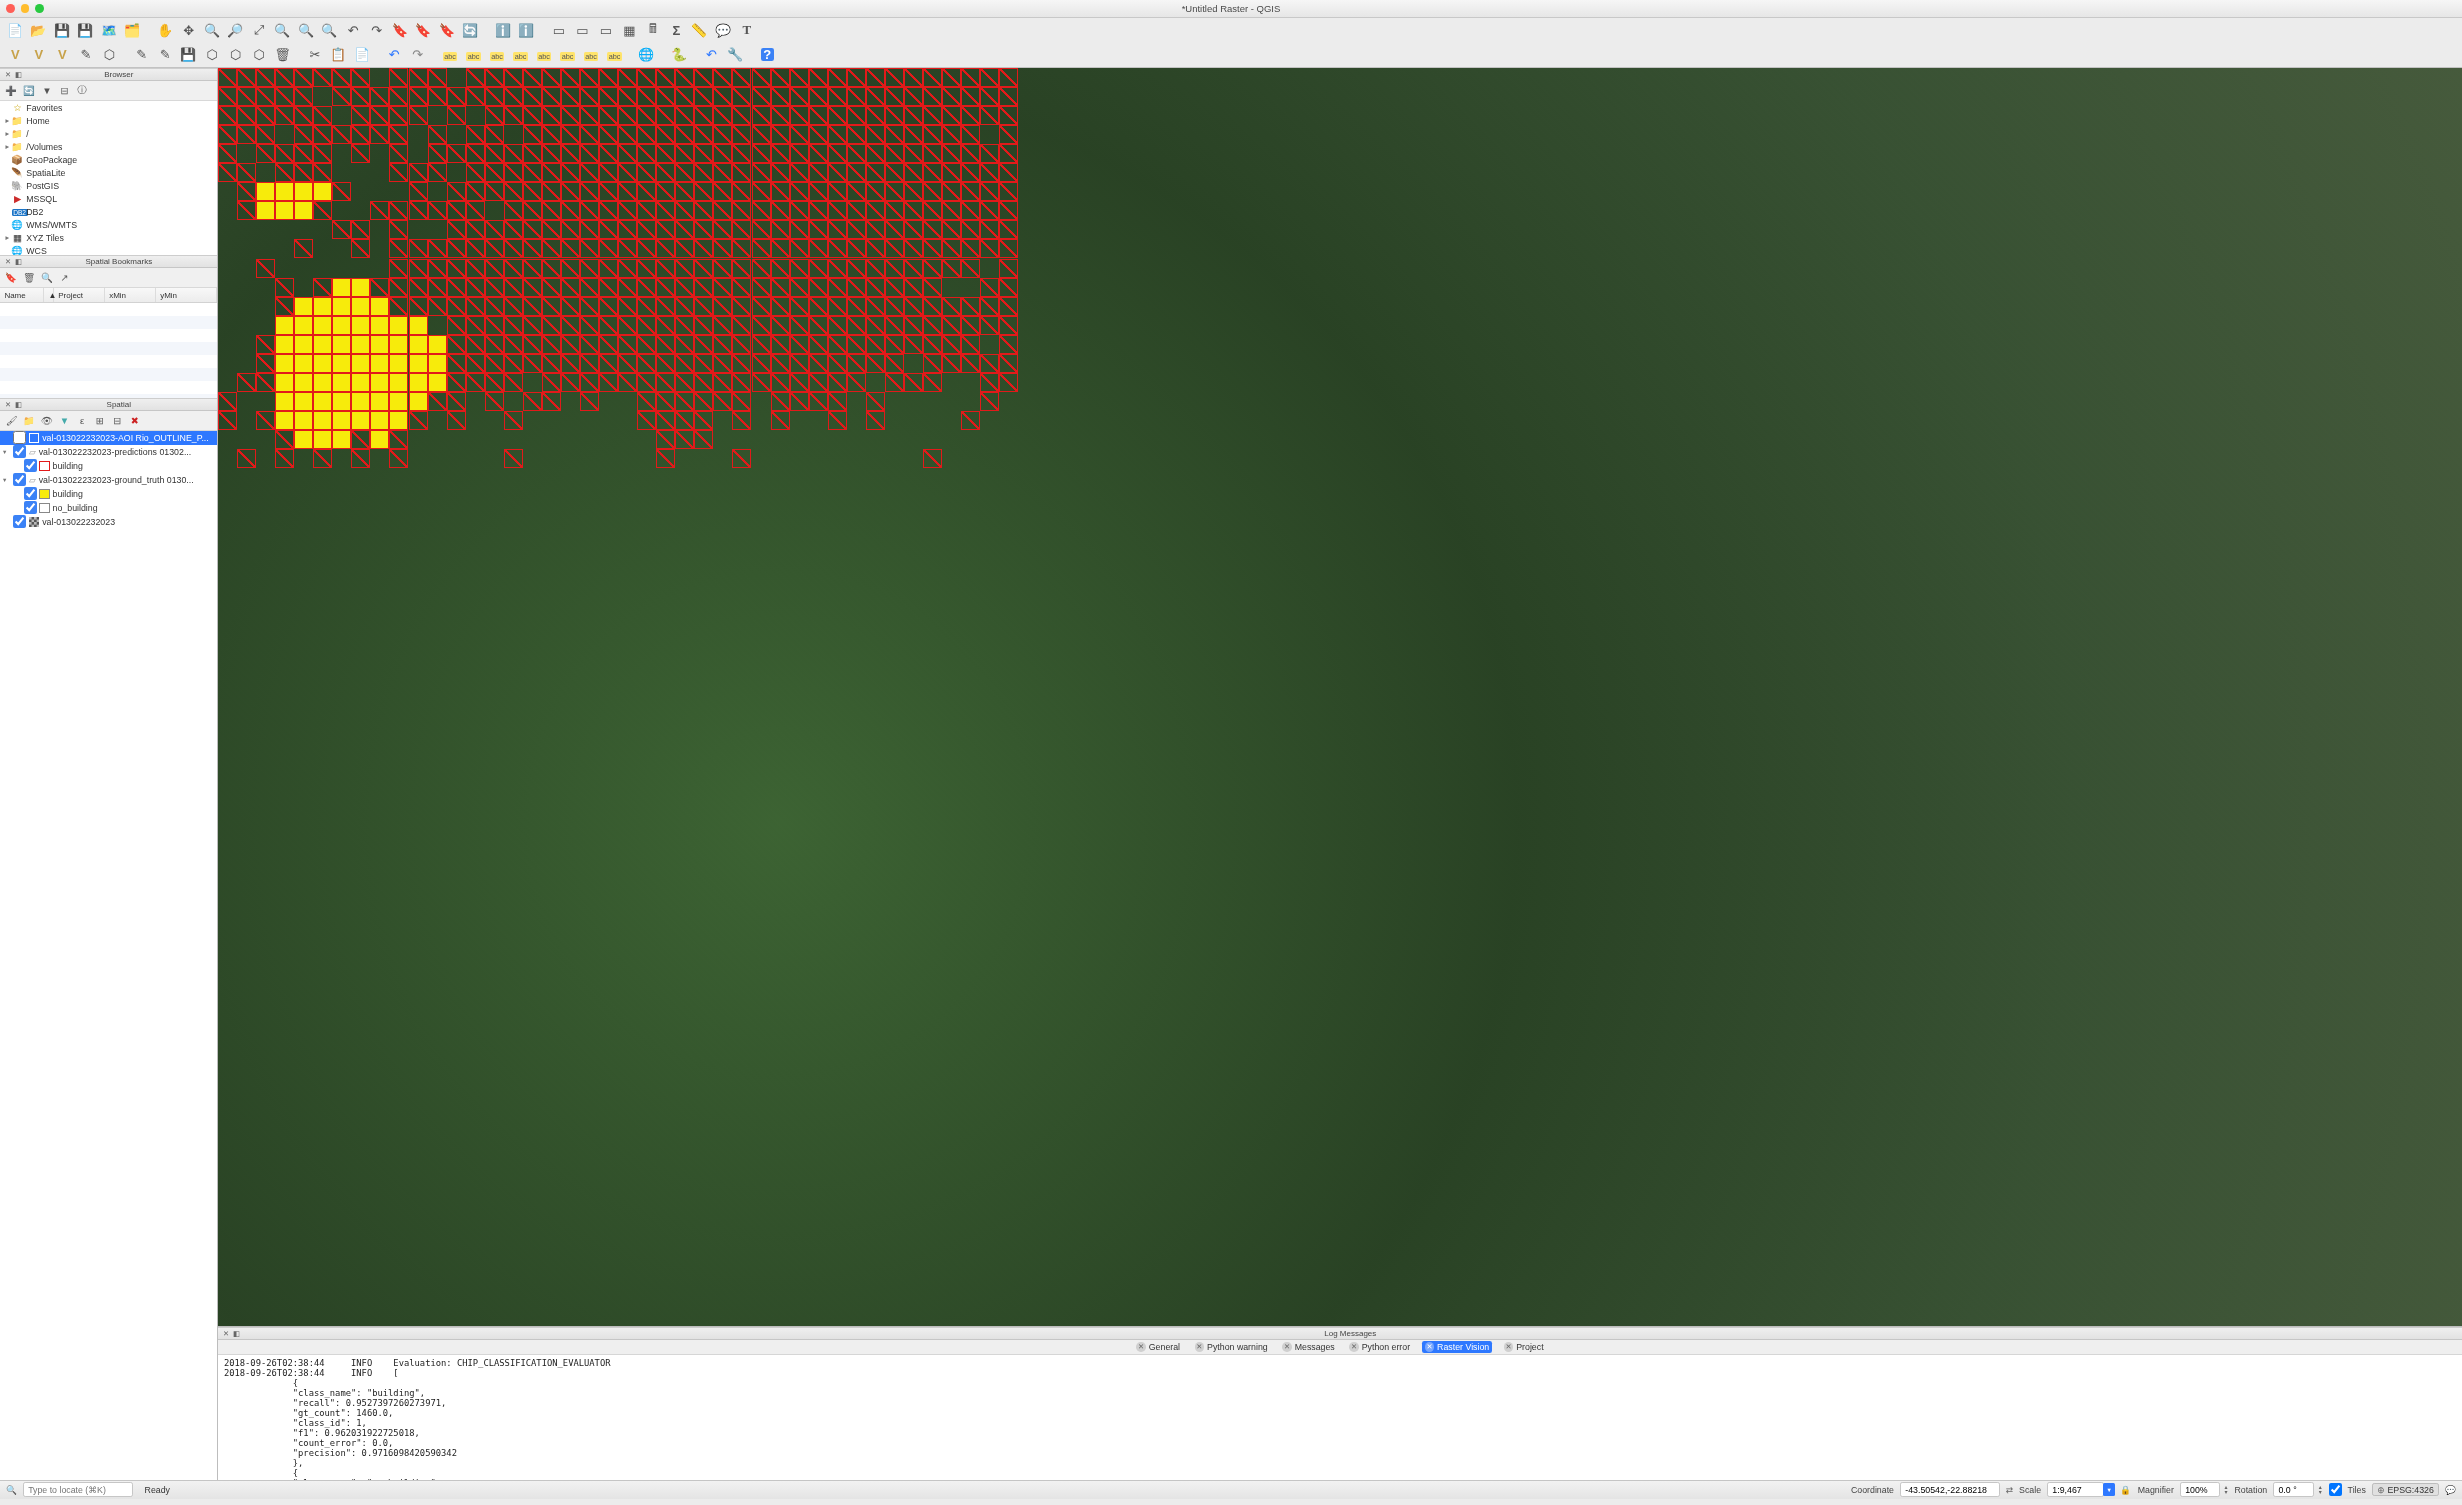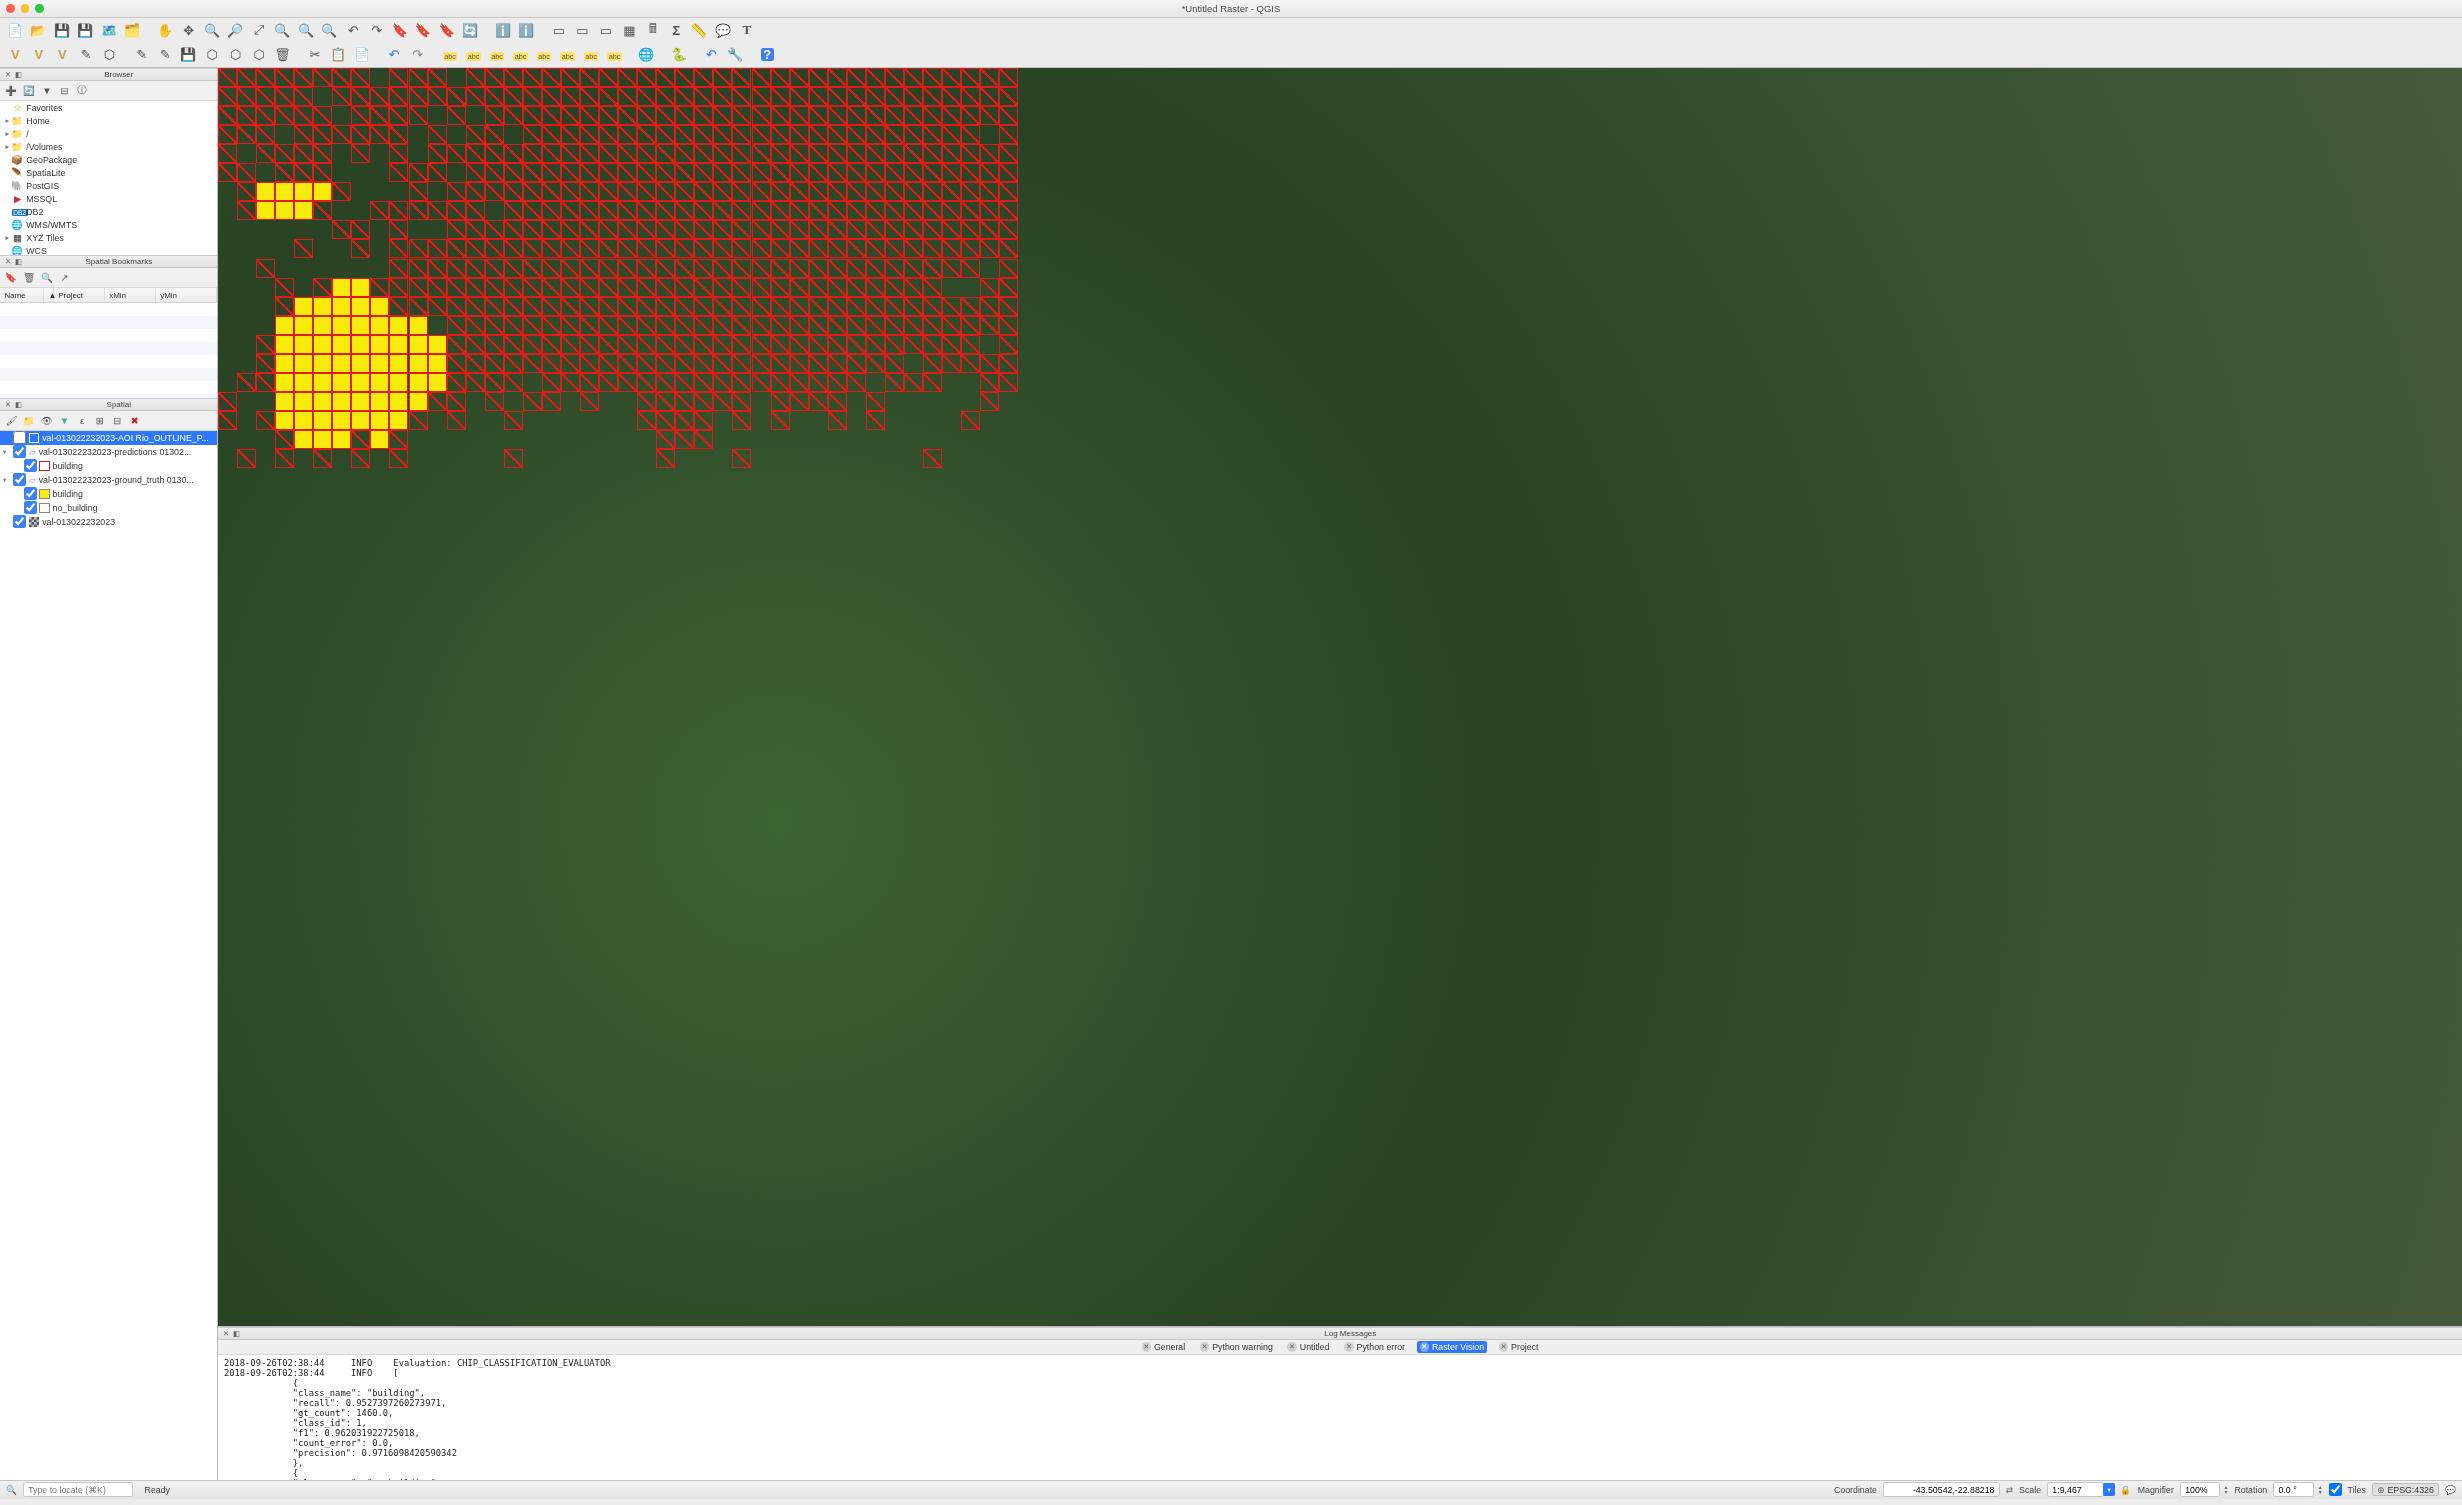--- a/index.html
+++ b/index.html
@@ -143,21 +143,21 @@
     gap:5.9px;
     padding:0 5.9px;
     background:linear-gradient(#f2f2f2,#e4e4e4);
     border-top:0.7px solid #c5c5c5;
     font-size:8.8px;
   }
   .status-input {
     background:#fff; border:0.7px solid #c6c6c6; border-radius:2.2px; padding:1.5px 4.4px; font-size:8.8px;
   }
   .status-input.locate { width:110px; color:#8a8a8a; }
-  .status-input.coord { width:117px;text-align:right; }
+  .status-input.coord { width:100px; }
   .status-input.scale { width:57px; }
   .status-input.mag { width:40px; }
   .status-input.rot { width:41px; }
   .status-label { color:#444; }
   .spacer { flex:1; }
   .status-select { display:flex; align-items:center; }
   .status-select .arrow { background:#2e78ff; color:#fff; width:11.7px; height:13px; display:flex; align-items:center; justify-content:center; border-radius:1.5px; font-size:6.6px; margin-left:-0.7px;}
   .crs-badge { background:#e0e0e0; border:0.7px solid #bcbcbc; border-radius:2.2px; padding:0.7px 4.4px; display:flex; align-items:center; gap:2.9px; }
   .small-ico { font-size:8.8px; color:#666; }
   .stepper { display:flex; flex-direction:column; font-size:5.1px; line-height:5.1px; color:#666; margin-left:-2.2px; }
@@ -1297,21 +1297,21 @@
         <div class="log-tab">
             <span class="log-x">✕</span>
             <span>General</span>
           </div>
         <div class="log-tab">
             <span class="log-x">✕</span>
             <span>Python warning</span>
           </div>
         <div class="log-tab">
             <span class="log-x">✕</span>
-            <span>Untitled</span>
+            <span>Messages</span>
           </div>
         <div class="log-tab">
             <span class="log-x">✕</span>
             <span>Python error</span>
           </div>
         <div class="log-tab active">
             <span class="log-x">✕</span>
             <span>Raster Vision</span>
           </div>
         <div class="log-tab">

